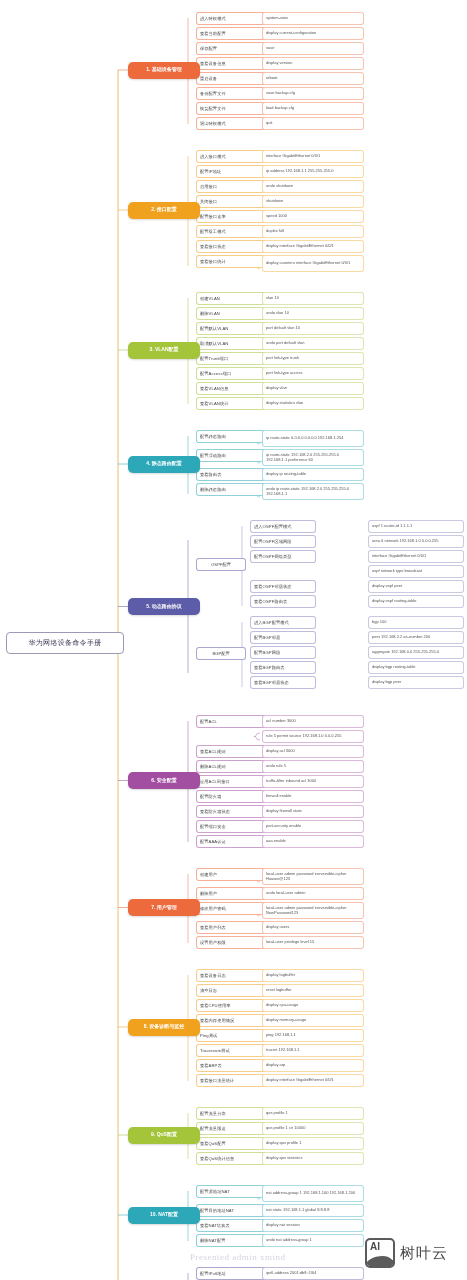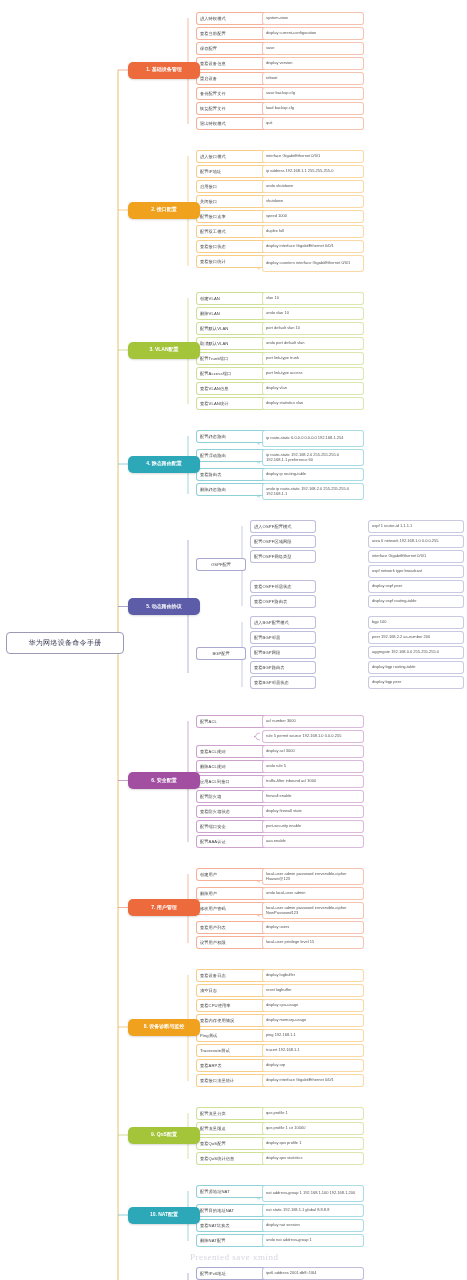--- a/index.html
+++ b/index.html
@@ -647,15 +647,23 @@
         <span>10. NAT配置</span>
       </div>
       <div class="node topic" style="left: 196px; top: 1267px; width: 72px; height: 13px; border-color: rgba(92, 92, 168, 0.533);">
         <span>配置IPv6地址</span>
       </div>
       <div class="node cmd" style="left: 262px; top: 1267px; width: 102px; height: 13px; border-color: rgba(92, 92, 168, 0.4);">
         <span>ipv6 address 2001:db8::1/64</span>
       </div>
     </div>
 
-  <div class="watermark">Presented save xmind</div>
+  <div class="watermark">Presented admin xmind</div>
 
+  <div class="brand">
+    <div class="brand-logo">
+      <span class="ai">AI</span>
+      <span class="hill"></span>
+      <span class="hill2"></span>
+    </div>
+    <div class="brand-text">树叶云</div>
+  </div>
 </div>
 
 </body></html>

